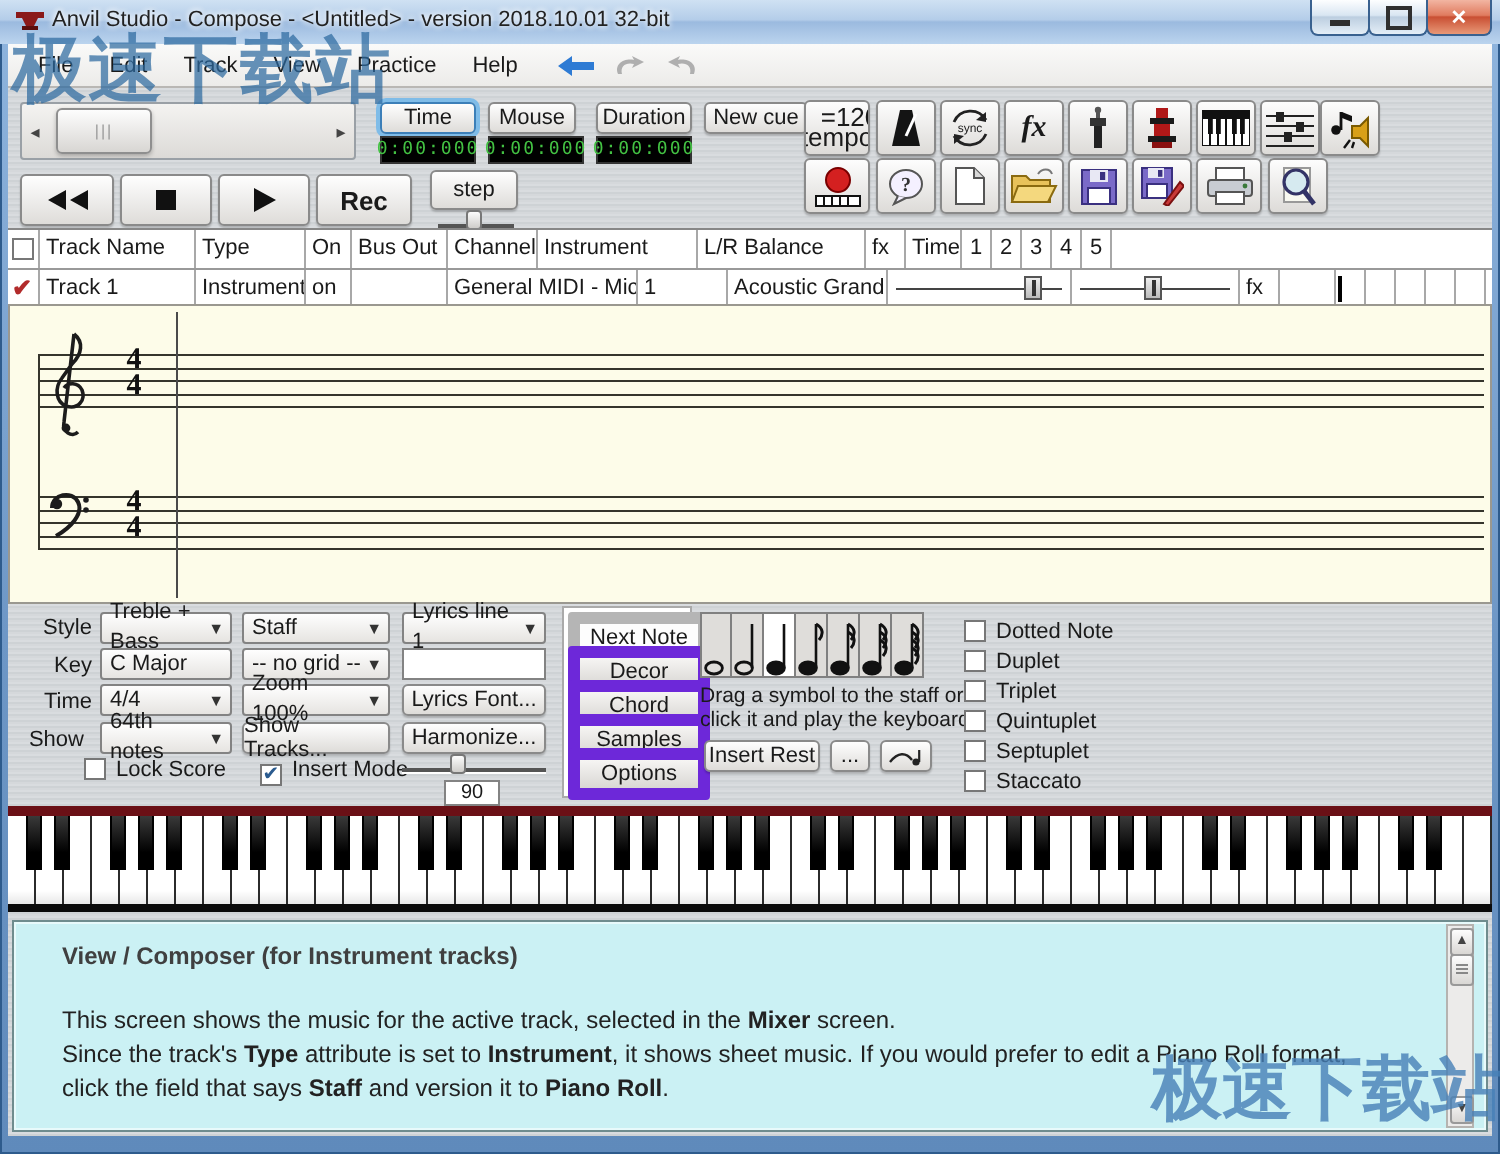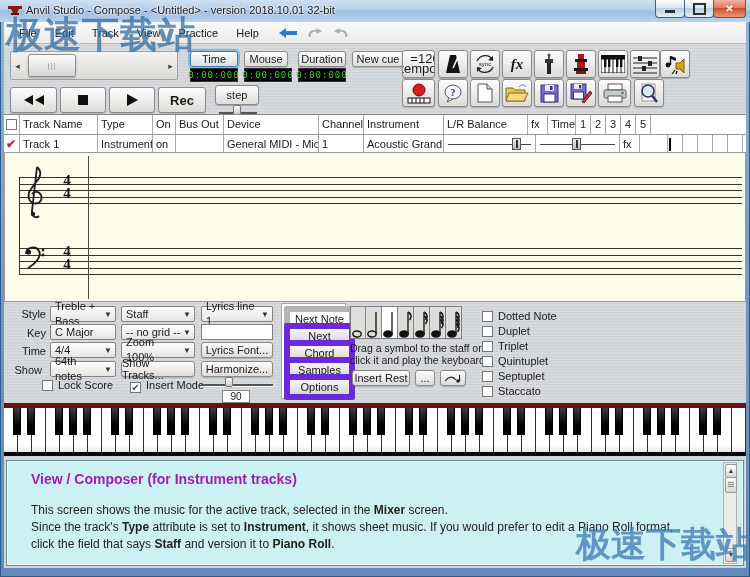--- a/index.html
+++ b/index.html
@@ -106,21 +106,21 @@
   
   #piano{left:4px;top:403px;width:742px;height:53px;background:#111;}
   #piano-felt{position:absolute;left:0;top:0;width:100%;height:5px;background:#6B1016;border-bottom:1px solid #000;}
   #piano-keys{position:absolute;left:0;top:5px;width:100%;height:44px;background:#fff;}
   .wkey{position:absolute;top:0;height:44px;background:linear-gradient(180deg,#FFF 85%,#E8E8E8);border-right:1px solid #2b2b2b;box-sizing:border-box;}
   .bkey{position:absolute;top:0;height:27px;background:linear-gradient(180deg,#3A3A3A,#000 70%);border:1px solid #000;border-top:none;box-sizing:border-box;z-index:2;}
   #piano-base{position:absolute;left:0;bottom:0;width:100%;height:4px;background:#0a0a0a;}
   
   #helppanel{left:6px;top:460px;width:738px;height:106px;background:#CBF1F4;
     border:1px solid #6F8C8E;box-shadow:inset 0 0 0 1px #E8FAFB;box-sizing:border-box;}
-  #help-title{left:24px;top:10px;font-size:14px;font-weight:bold;color:#a21caf;}
+  #help-title{left:24px;top:10px;font-size:12px;font-weight:bold;color:#404040;}
   .helpline{left:24px;width:680px;font-size:12px;color:#222;white-space:nowrap;}
   #helpscroll{left:723px;top:462px;width:14px;height:102px;background:#ECEBEA;border:1px solid #B5B3B0;box-sizing:border-box;}
   .scrbtn{position:absolute;left:1px;width:10px;height:12px;font-size:7px;color:#444;text-align:center;line-height:12px;
     background:linear-gradient(180deg,#FDFDFD,#D9D7D4);border:1px solid #999;border-radius:2px;}
   #scrthumb{position:absolute;left:1px;top:14px;width:10px;height:14px;border:1px solid #999;border-radius:2px;
     background:linear-gradient(180deg,#FDFDFD,#D9D7D4);}
   #scrthumb::after{content:"";position:absolute;left:2px;right:2px;top:4px;height:1px;background:#888;box-shadow:0 2px 0 #888,0 4px 0 #888;}
   
   .wm{font-weight:bold;color:rgba(45,105,160,.72);pointer-events:none;z-index:60;white-space:nowrap;
       font-family:"Liberation Sans",sans-serif;}
@@ -335,21 +335,20 @@
 
   <div class="abs" id="tracktable">
     <div class="trow head">
       <div class="tcell w-sel">
           <div class="hdr-check"></div>
         </div>
       <div class="tcell w-name">Track Name</div>
       <div class="tcell w-type">Type</div>
       <div class="tcell w-on">On</div>
       <div class="tcell w-bus">Bus Out</div>
-      <div class="tcell w-dev">Device</div>
       <div class="tcell w-ch">Channel</div>
       <div class="tcell w-inst">Instrument</div>
       <div class="tcell w-bal">L/R Balance</div>
       <div class="tcell w-fx">fx</div>
       <div class="tcell w-time">Time</div>
       <div class="tcell w-m">1</div>
       <div class="tcell w-m">2</div>
       <div class="tcell w-m">3</div>
       <div class="tcell w-m">4</div>
       <div class="tcell w-m">5</div>
@@ -466,21 +465,21 @@
 
   <div class="abs" style="left:201px;top:380px;width:72px;height:8px;">
     <div class="groove"></div>
       <div class="sthumb" style="left:24px;"></div>
   </div>
   <div class="abs" style="left:222px;top:390px;width:28px;height:13px;background:#fff;border:1px solid #838383;
        text-align:center;line-height:12px;font-size:10px;box-sizing:border-box;">90</div>
 
   <div class="abs" id="tabs-strip">
     <div class="tabbtn sel" style="top:2px;">Next Note</div>
-    <div class="tabbtn" style="top:19px;">Next</div>
+    <div class="tabbtn" style="top:19px;">Decor</div>
     <div class="tabbtn" style="top:36px;">Chord</div>
     <div class="tabbtn" style="top:53px;">Samples</div>
     <div class="tabbtn" style="top:70px;">Options</div>
   </div>
 
   <div class="abs" id="notepal">
       <div class="notecell">
         <svg width="13" height="29" viewBox="0 0 13 29">
           <ellipse cx="5" cy="25" rx="4.2" ry="3" fill="#DFDDDA" stroke="#111" stroke-width="1.4"></ellipse>
         </svg>

